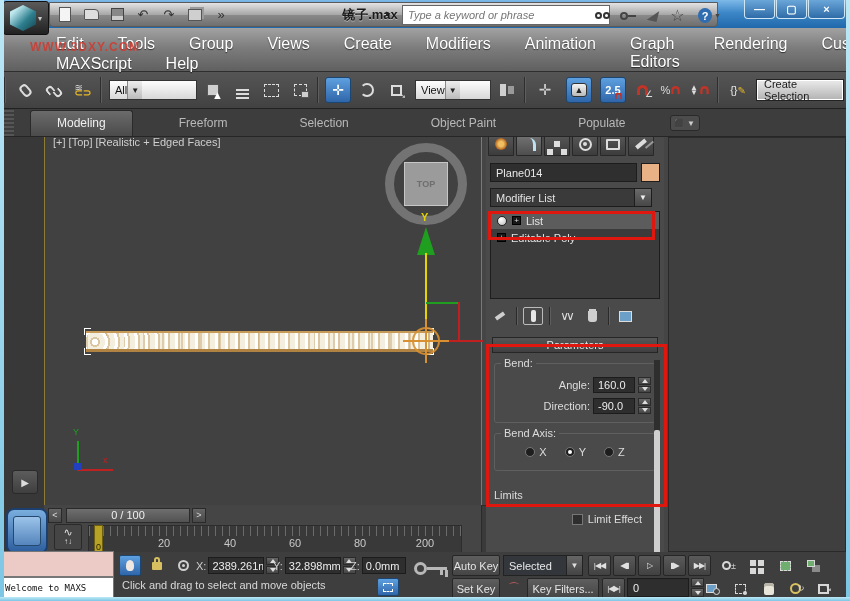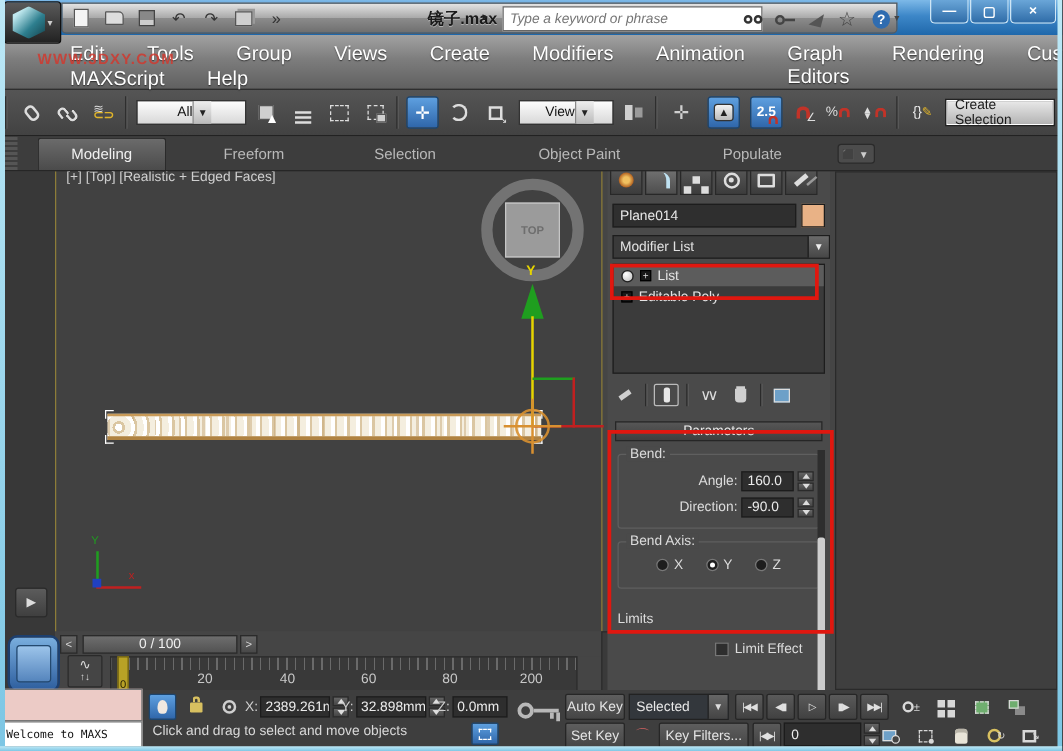--- a/index.html
+++ b/index.html
@@ -45,21 +45,21 @@
 
   
   .toolbar { left:0; top:72px; width:850px; height:37px; background:linear-gradient(180deg,#555,#424242);
              border-bottom:1px solid #222; display:flex; align-items:center; z-index:20; }
   .t-ic { width:26px; height:26px; margin-left:3px; border-radius:3px; display:flex; align-items:center;
           justify-content:center; color:#e8e4d8; font-size:15px; position:relative; }
   .t-ic.on { background:linear-gradient(180deg,#5ea0e0,#2f66aa); border:1px solid #1c456f; }
   .t-sep { width:1px; height:26px; background:#2e2e2e; margin:0 4px; box-shadow:1px 0 0 #5e5e5e; }
   .t-drop { height:20px; background:linear-gradient(180deg,#fdfdfd,#d8d8d8); border:1px solid #333;
             color:#111; font-size:11px; display:flex; align-items:center; padding-left:5px;
-            justify-content:center; }
+            justify-content:flex-start; }
   .t-drop .arr { width:15px; height:100%; background:linear-gradient(180deg,#eee,#bbb);
                  border-left:1px solid #888; display:flex; align-items:center; justify-content:center;
                  color:#222; font-size:8px; }
   .magnet { width:11px; height:10px; border:3px solid #c23328; border-bottom:none;
             border-radius:6px 6px 0 0; display:inline-block; }
   .cselfield { height:20px; background:linear-gradient(180deg,#e8e8e8,#b5b5b5); border:1px solid #fff;
                outline:1px solid #222; color:#1a1a1a; font-size:11px; display:flex; align-items:center;
                padding:0 6px; margin-left:6px; }
 
   
@@ -123,21 +123,21 @@
   .cmdpanel { left:486px; top:130px; width:178px; height:422px; background:#4a4a4a; z-index:8; }
   .cp-tabs { display:flex; gap:2px; padding:2px 2px 0 2px; height:27px; }
   .cp-tab { width:26px; height:24px; background:linear-gradient(180deg,#5a5a5a,#3c3c3c);
             border:1px solid #282828; border-radius:3px 3px 0 0; display:flex; align-items:center;
             justify-content:center; font-size:12px; }
   .cp-tab.active { background:linear-gradient(180deg,#777,#4e4e4e); }
   .namefield { margin:6px 4px 0 4px; display:flex; gap:4px; }
   .namefield .nf { flex:1; height:19px; background:#2f2f2f; border:1px solid #1d1d1d; color:#e8e8e8;
                    font-size:11px; display:flex; align-items:center; padding-left:5px; }
   .swatch { width:19px; height:19px; border:1px solid #1d1d1d; }
-  .modlist { margin:6px 0 0 4px; height:19px; background:#3a3a3a; border:1px solid #1d1d1d;
+  .modlist { margin:6px 12px 0 4px; height:19px; background:#3a3a3a; border:1px solid #1d1d1d;
              display:flex; align-items:center; justify-content:space-between; color:#e2e2e2; font-size:11px; }
   .modlist .lbl { padding-left:5px; }
   .modlist .arr { width:17px; height:100%; background:linear-gradient(180deg,#6a6a6a,#474747);
                   border-left:1px solid #1d1d1d; color:#eee; font-size:8px; display:flex;
                   align-items:center; justify-content:center; }
   .stack { margin:4px 4px 0 4px; height:88px; background:#3b3b3b; border:1px solid #1d1d1d; }
   .stackrow { height:17px; display:flex; align-items:center; color:#e4e4e4; font-size:11px; gap:5px;
               padding-left:6px; }
   .stackrow.sel { background:#5c5c5c; }
   .bulb { width:10px; height:10px; border-radius:50%; background:radial-gradient(circle at 35% 30%,#fff,#bbb);

